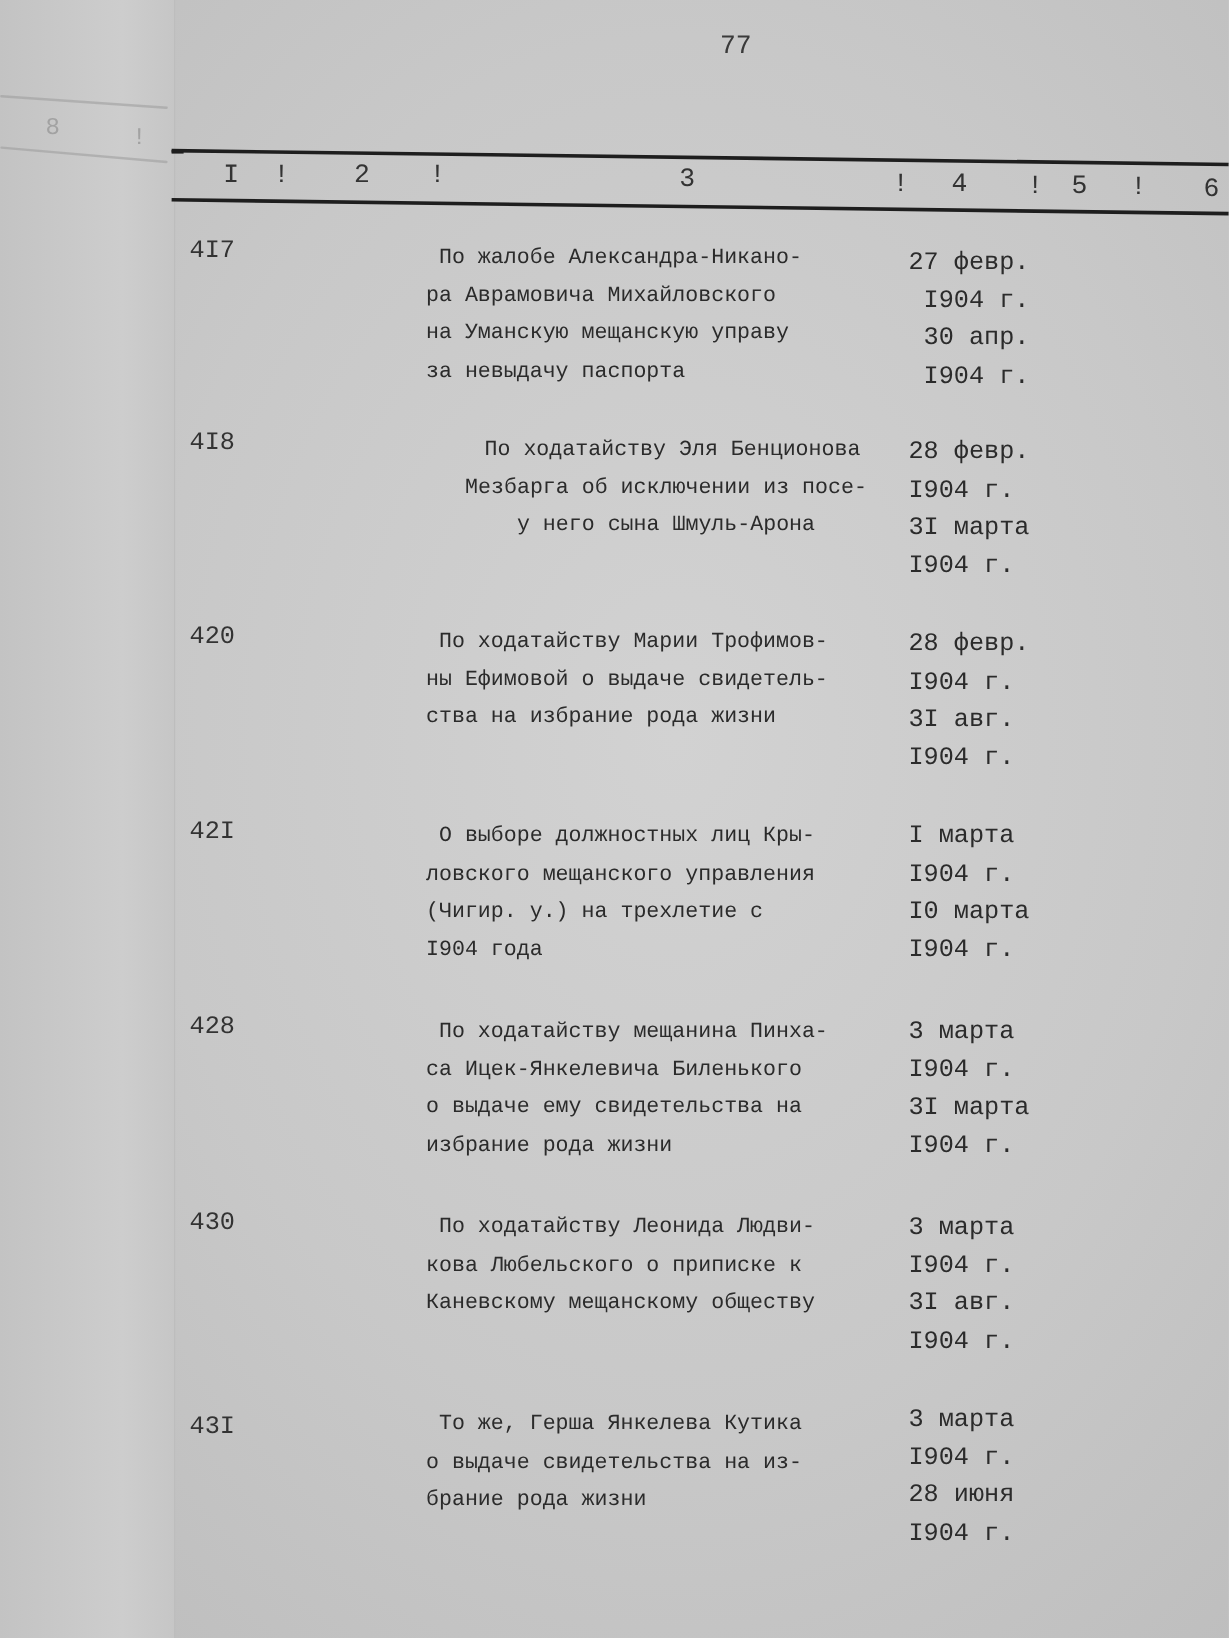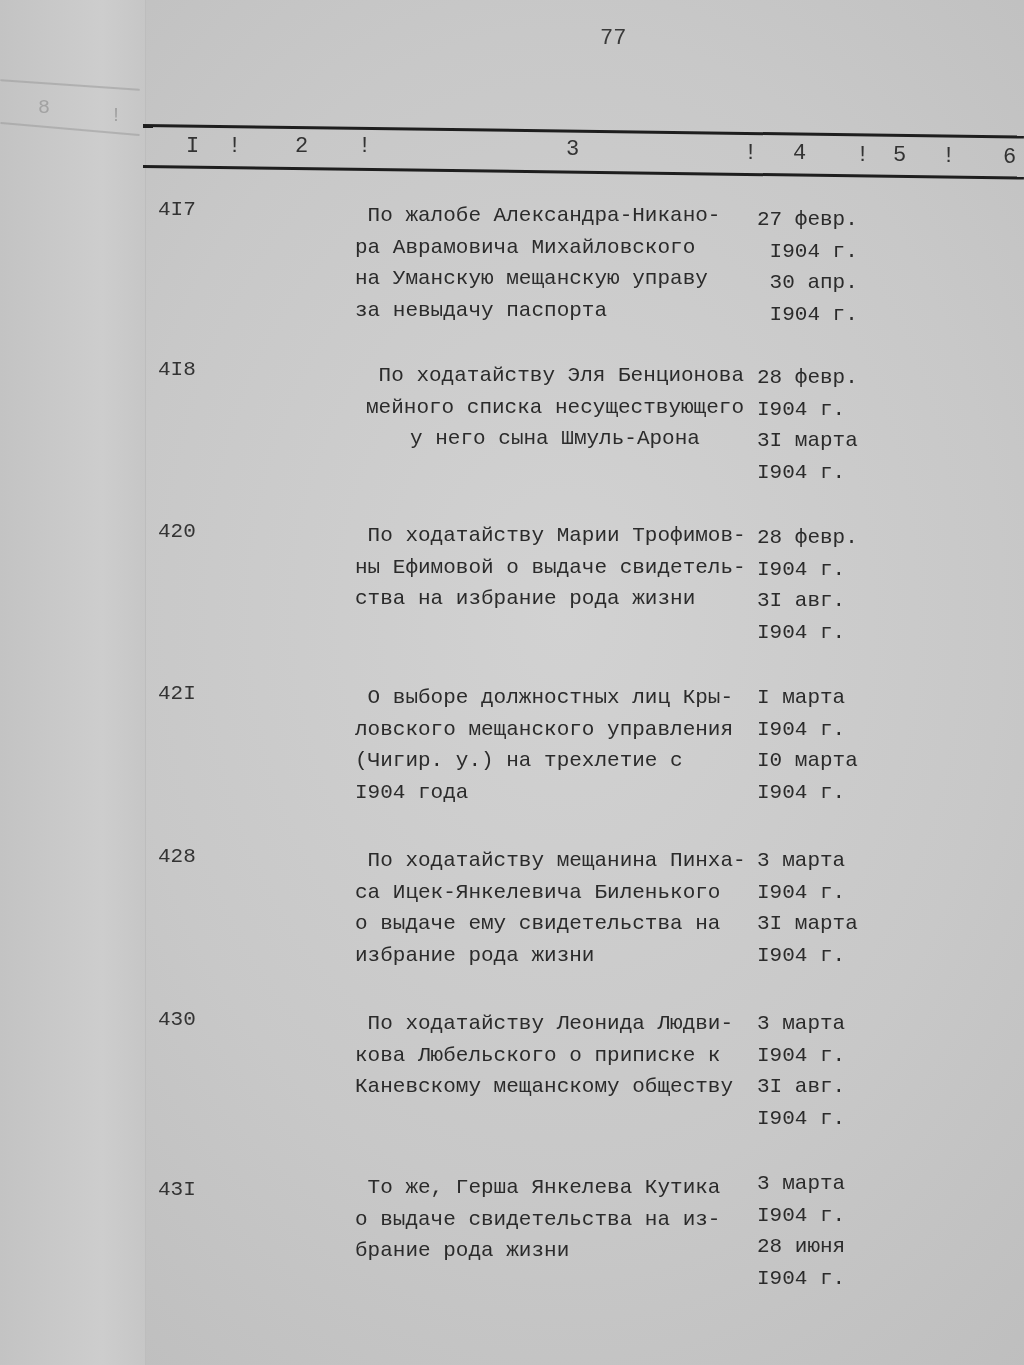--- a/index.html
+++ b/index.html
@@ -79,21 +79,21 @@
       left: 158px;
       top: 0;
       font-size: 21px;
       color: #333;
     }
     .entry-desc {
       position: absolute;
       left: 355px;
       top: 0;
       width: 400px;
-      font-size: 21px;
+      font-size: 18px;
       line-height: 31.5px;
       color: #2b2b2b;
     }
     .entry-desc .line { display: block; white-space: pre; }
     .entry-dates {
       position: absolute;
       left: 757px;
       top: 0;
       font-size: 21px;
       line-height: 31.5px;
@@ -144,21 +144,21 @@
       <span class="line">I904 г.</span>
       <span class="line">30 апр.</span>
       <span class="line">I904 г.</span>
     </div>
   </div>
 
   <div class="entry" style="top:358px;">
     <span class="entry-num">4I8</span>
     <div class="entry-desc" style="top:2px;text-align:center;">
       <span class="line"> По ходатайству Эля Бенционова</span>
-      <span class="line">мейного списка несуществующего</span>
+      <span class="line">Мезбарга об исключении из посе-</span>
       <span class="line">у него сына Шмуль-Арона</span>
     </div>
     <div class="entry-dates" style="top:4px;">
       <span class="line">28 февр.</span>
       <span class="line">I904 г.</span>
       <span class="line">3I марта</span>
       <span class="line">I904 г.</span>
     </div>
   </div>
 

